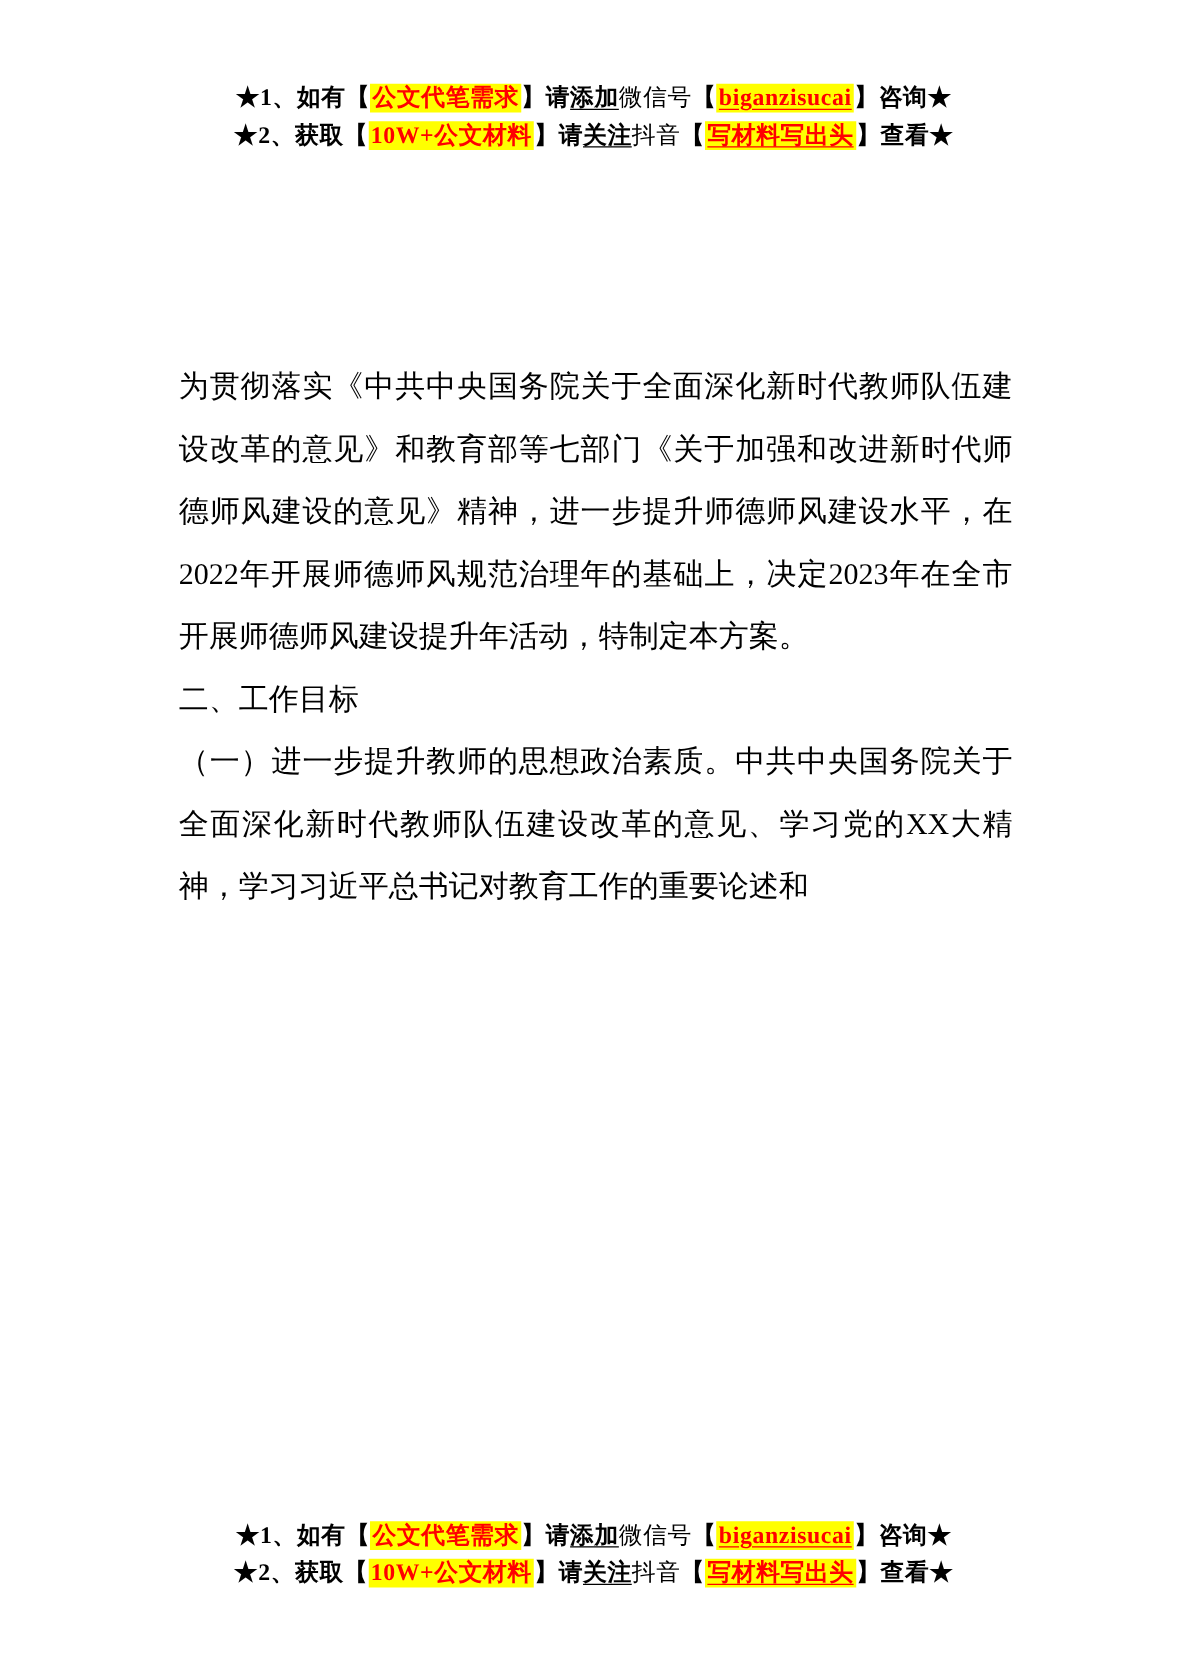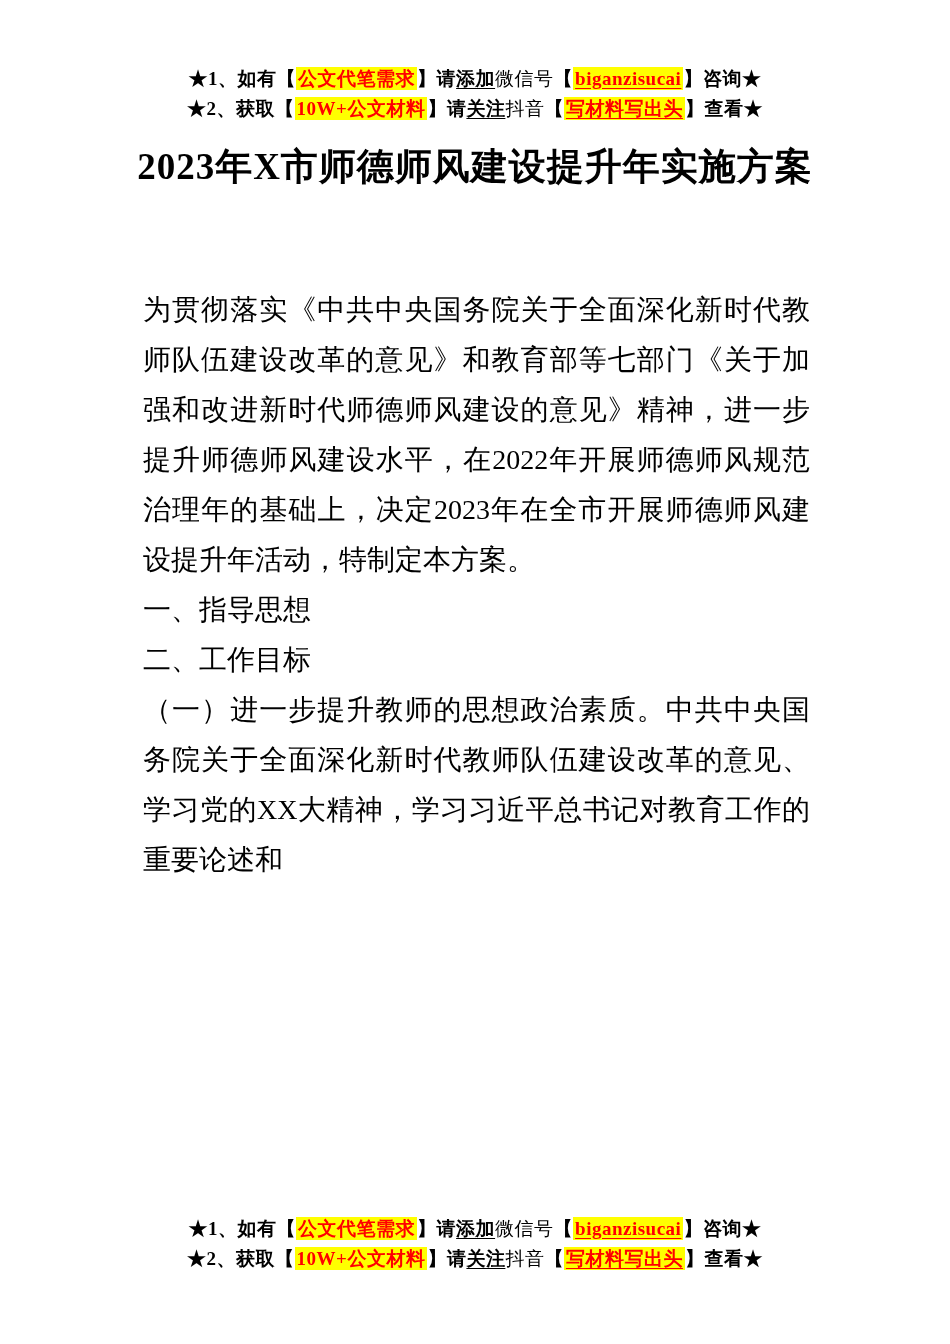--- a/index.html
+++ b/index.html
@@ -55,42 +55,40 @@
     font-size: 37px;
     font-weight: 700;
     letter-spacing: 1px;
   }
   
   .doc-body {
     position: absolute;
     top: 285px;
     left: 143px;
     width: 667px;
-    font-size: 28px;
+    font-size: 24px;
     line-height: 50px;
     text-align: justify;
     text-justify: inter-character;
   }
   .doc-body p { margin: 0; }
 </style>
 </head>
 <body>
 
 <div class="page">
 
   <div class="promo promo-top">
     <div class="promo-line"><span class="seg-b">★1、如有【</span><span class="seg-hl">公文代笔需求</span><span class="seg-b">】请</span><span class="seg-bu">添加</span><span class="seg-r">微信号</span><span class="seg-b">【</span><span class="seg-hlu">biganzisucai</span><span class="seg-b">】咨询★</span></div>
     <div class="promo-line"><span class="seg-b">★2、获取【</span><span class="seg-hl">10W+公文材料</span><span class="seg-b">】请</span><span class="seg-bu">关注</span><span class="seg-r">抖音</span><span class="seg-b">【</span><span class="seg-hlu">写材料写出头</span><span class="seg-b">】查看★</span></div>
   </div>
 
-  <h1 class="doc-title">2023年X市师德师风建设提升年实施方案</h1>
 
   <div class="doc-body">
       <p>为贯彻落实《中共中央国务院关于全面深化新时代教师队伍建设改革的意见》和教育部等七部门《关于加强和改进新时代师德师风建设的意见》精神，进一步提升师德师风建设水平，在2022年开展师德师风规范治理年的基础上，决定2023年在全市开展师德师风建设提升年活动，特制定本方案。</p>
-      <p>一、指导思想</p>
       <p>二、工作目标</p>
       <p>（一）进一步提升教师的思想政治素质。中共中央国务院关于全面深化新时代教师队伍建设改革的意见、学习党的XX大精神，学习习近平总书记对教育工作的重要论述和</p>
     </div>
 
   <div class="promo promo-bottom">
     <div class="promo-line"><span class="seg-b">★1、如有【</span><span class="seg-hl">公文代笔需求</span><span class="seg-b">】请</span><span class="seg-bu">添加</span><span class="seg-r">微信号</span><span class="seg-b">【</span><span class="seg-hlu">biganzisucai</span><span class="seg-b">】咨询★</span></div>
     <div class="promo-line"><span class="seg-b">★2、获取【</span><span class="seg-hl">10W+公文材料</span><span class="seg-b">】请</span><span class="seg-bu">关注</span><span class="seg-r">抖音</span><span class="seg-b">【</span><span class="seg-hlu">写材料写出头</span><span class="seg-b">】查看★</span></div>
   </div>
 
 </div>

